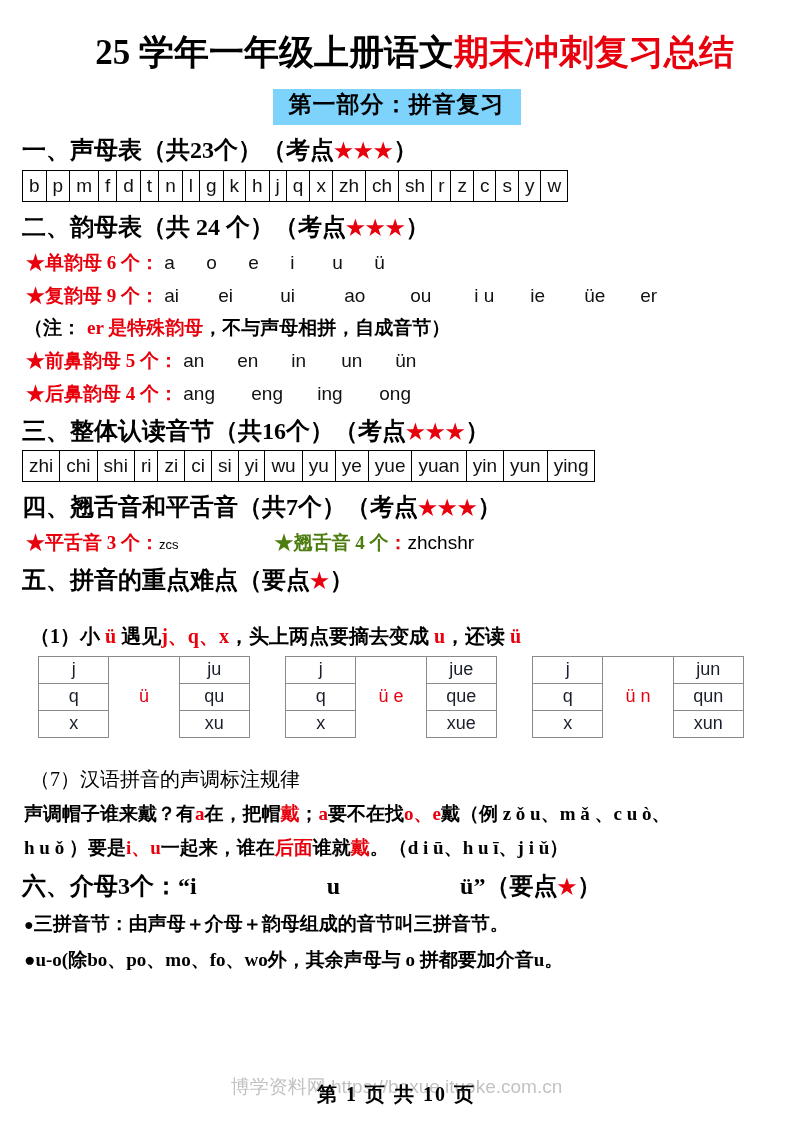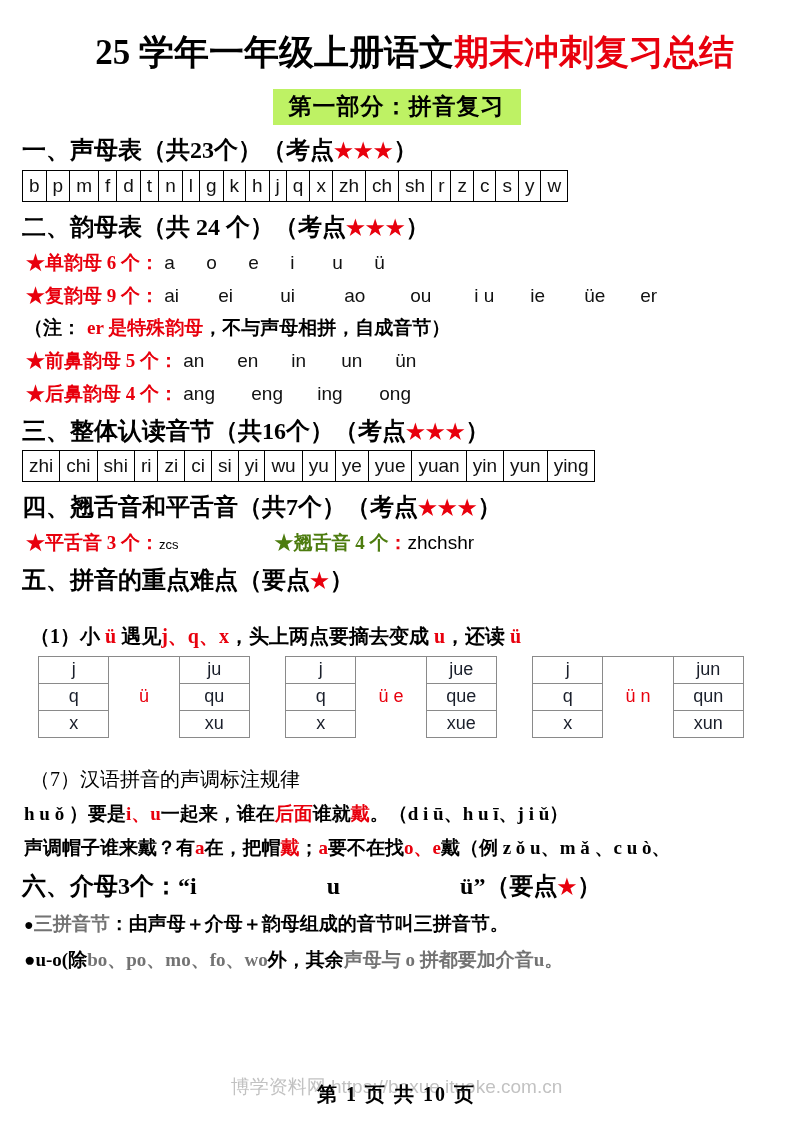--- a/index.html
+++ b/index.html
@@ -39,23 +39,23 @@
   .doc-title .t-black { color: #000000; }
   .doc-title .t-red { color: #e8000d; }
 
   
   .banner-wrap {
     text-align: center;
     margin-top: 16px;
   }
   .banner {
     display: inline-block;
-    background: #bef264;
+    background: #7dd3fc;
     color: #000000;
-    font-family: Liberation Sans, sans-serif;
+    font-family: Liberation Mono, monospace;
     font-weight: bold;
     font-size: 23px;
     padding: 3px 16px 5px 16px;
     letter-spacing: 1px;
     line-height: 1.25;
   }
 
   
   .sec-head {
     font-family: "Liberation Serif", "DejaVu Serif", serif;
@@ -164,21 +164,21 @@
   .para.sub { margin-left: 30px; font-size: 20px; margin-top: 28px; }
 
   .bullet {
     font-family: "Liberation Serif", "DejaVu Serif", serif;
     font-size: 19px;
     font-weight: bold;
     margin: 11px 0 0 24px;
     line-height: 1.3;
     white-space: nowrap;
   }
-  .bullet .red { color: #737373; font-family: Liberation Serif, serif; }
+  .bullet .red { color: #000000; font-family: Liberation Serif, serif; }
   .bullet .dot { font-size: 16px; }
 
   
   .footer {
     position: absolute;
     left: 0;
     right: 0;
     bottom: 14px;
     text-align: center;
     font-family: "Liberation Serif", "DejaVu Serif", serif;
@@ -376,25 +376,25 @@
       <td class="spacer"></td>
       <td class="bx">x</td>
       <td class="bx">xun</td>
     </tr>
   </tbody>
     </table>
 
   <div class="para sub" style="font-weight:normal">（7）汉语拼音的声调标注规律</div>
 
   <div class="para">
+    <span>声调帽子谁来戴？有</span><span class="red">a</span><span>在，把帽</span><span class="red">戴</span><span>；</span><span class="red">a</span><span>要不在找</span><span class="red">o、e</span><span>戴（例 z ǒ u、m ǎ 、c u ò、</span>
+  </div>
+
+  <div class="para">
     <span>h u ǒ ）要是</span><span class="red">i、u</span><span>一起来，谁在</span><span class="red">后面</span><span>谁就</span><span class="red">戴</span><span>。（d i ū、h u ī、j i ǔ）</span>
-  </div>
-
-  <div class="para">
-    <span>声调帽子谁来戴？有</span><span class="red">a</span><span>在，把帽</span><span class="red">戴</span><span>；</span><span class="red">a</span><span>要不在找</span><span class="red">o、e</span><span>戴（例 z ǒ u、m ǎ 、c u ò、</span>
   </div>
 
   <div class="sec-head">
     <span>六、介母3个：“i</span><span style="display:inline-block;width:130px"></span><span>u</span><span style="display:inline-block;width:120px"></span><span>ü”（要点</span><span class="star">★</span><span>）</span>
   </div>
 
   <div class="bullet">
     <span class="dot">●</span><span class="red">三拼音节</span><span>：由声母＋介母＋韵母组成的音节叫三拼音节。</span>
   </div>
 

